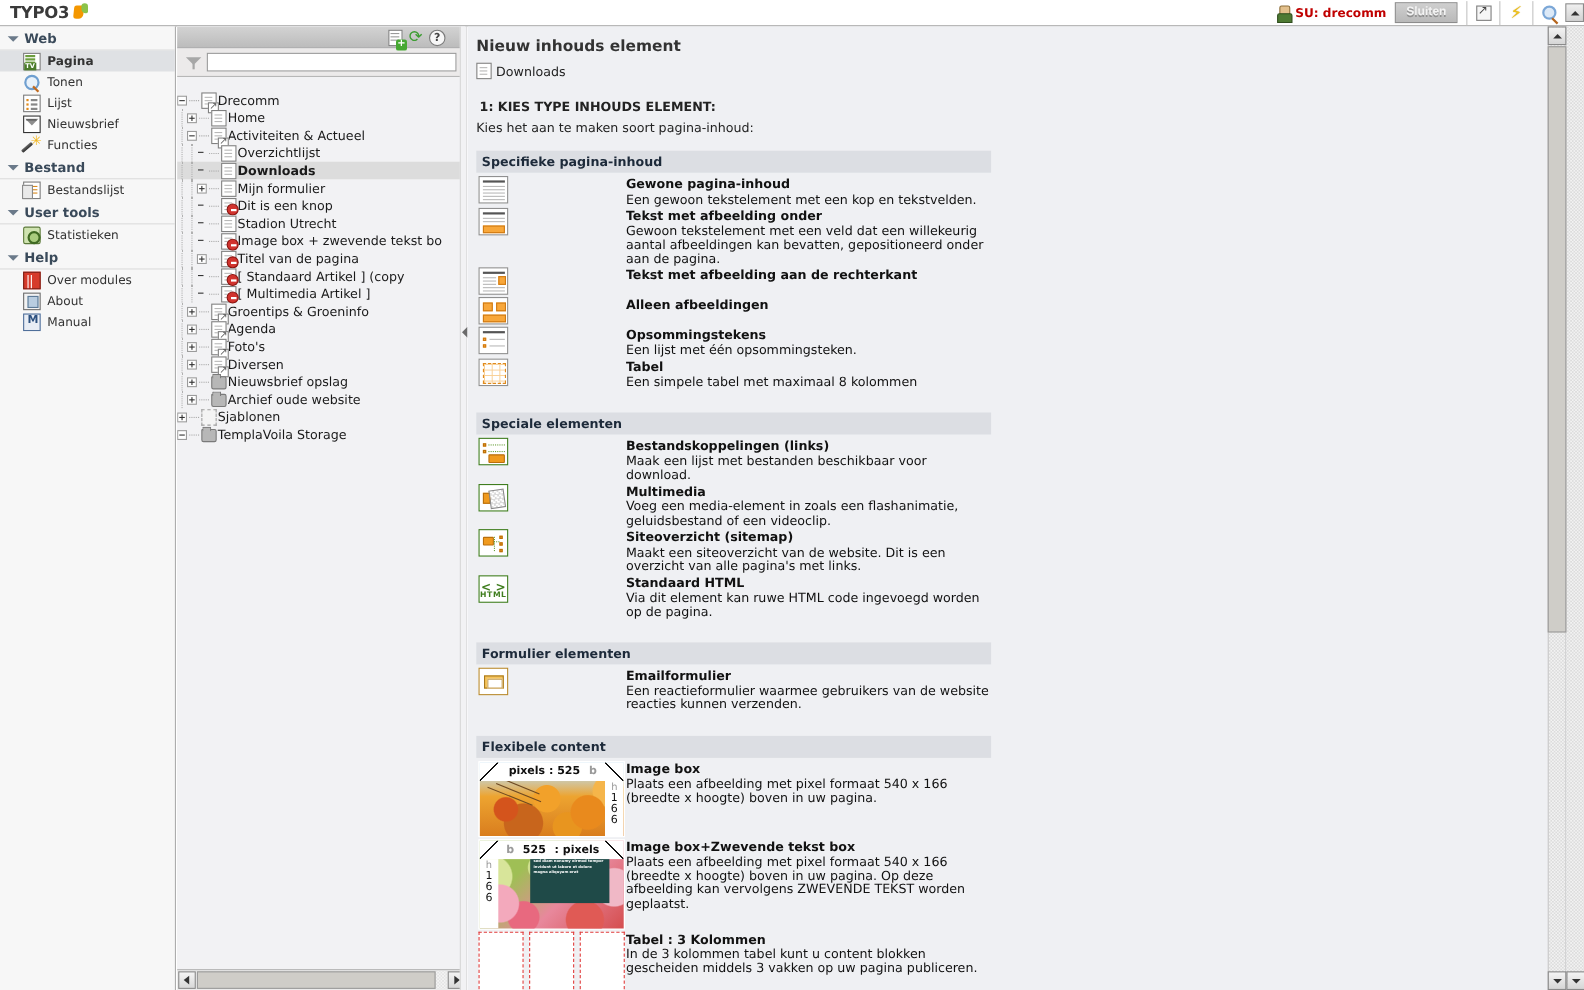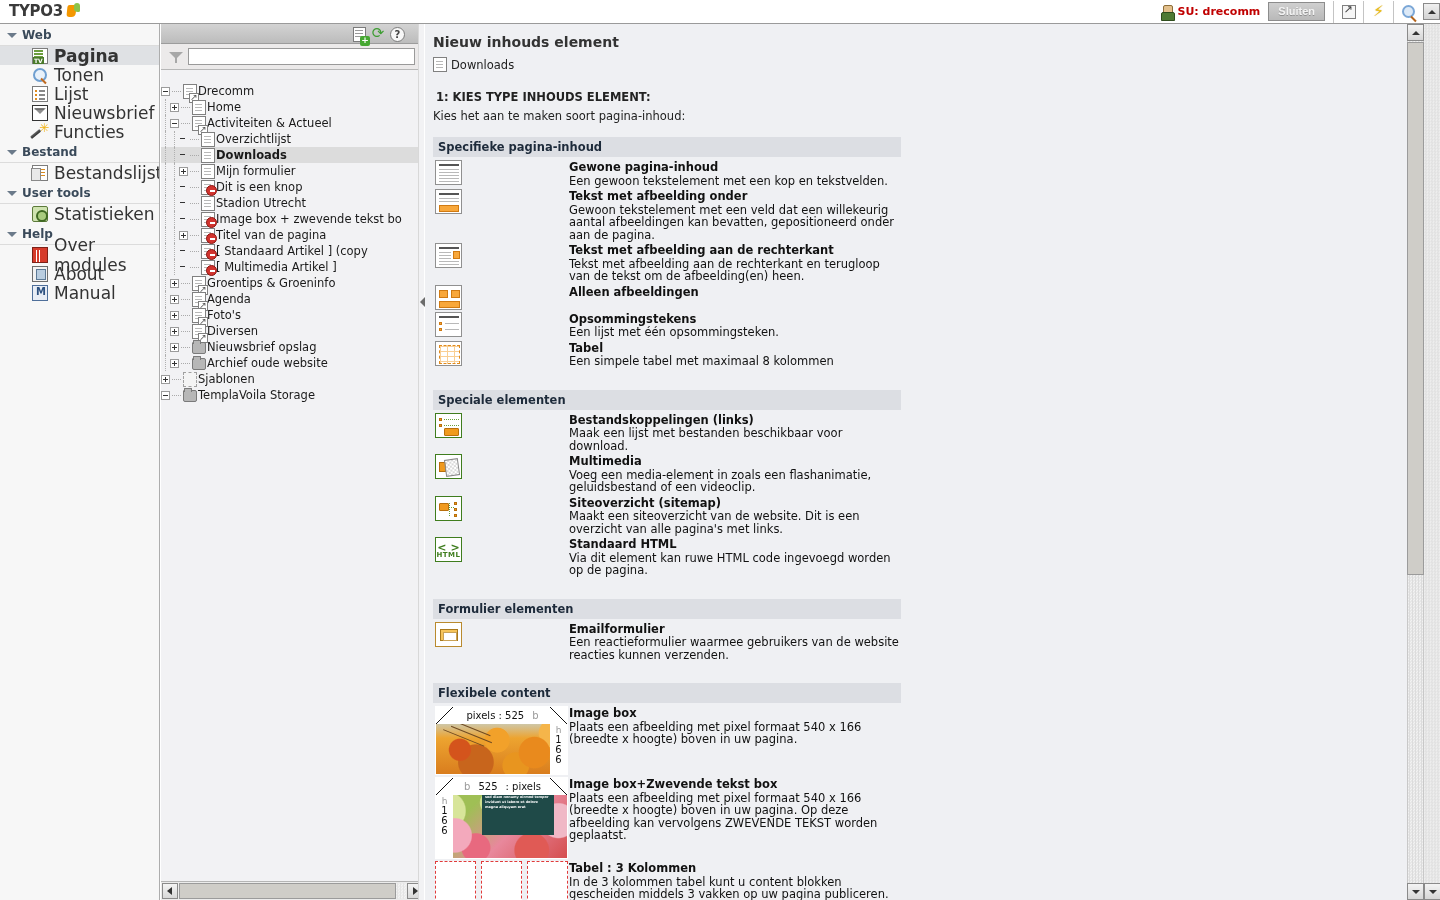--- a/index.html
+++ b/index.html
@@ -121,21 +121,21 @@
     border-bottom: 1px solid #dcdcdc;
     cursor: pointer;
   }
   .mod-group-head .tri {
     width: 0; height: 0; margin-right: 5px;
     border-left: 5px solid transparent; border-right: 5px solid transparent;
     border-top: 5px solid #6b7a8a;
   }
   .mod-item {
     display: flex; align-items: center; height: 19px;
-    padding-left: 32px; cursor: pointer; font-size: 17px; color: #333;
+    padding-left: 21px; cursor: pointer; font-size: 11px; color: #333;
   }
   .mod-item.active { background: #dfe1e4; font-weight: bold; }
   .mod-item .mi-label { margin-left: 6px; }
   .micon { width: 16px; height: 16px; position: relative; flex: none; }
 
   .micon-page { background:#fff; border:1px solid #7c7c7c; }
   .micon-page:before {
     content:""; position:absolute; left:1px; top:1px; width:9px; height:2px;
     background:#6d9e3f; box-shadow: 0 3px 0 #6d9e3f, 0 6px 0 #6d9e3f;
   }
@@ -439,20 +439,21 @@
   .fx-overlay-box {
     position:absolute; left:46px; top:9px; width:72px; height:48px;
     background:#1f4a48; color:#fff; font-size:3.4px; line-height:5px;
     padding:3px; overflow:hidden; font-weight:bold;
   }
   .fx-ruler-top {
     position:absolute; left:0; top:0; width:133px; height:17px;
     background:#fff; color:#111; font-size:10px;
     display:flex; align-items:center; justify-content:center; gap:8px;
     z-index:3;
+    font-weight:bold;
   }
   .fx-corner-tl {
     position:absolute; left:0; top:0; width:17px; height:17px; z-index:4;
     background: linear-gradient(to bottom right, transparent 48%, #111 48%, #111 52%, transparent 52%);
   }
   .fx-corner-tr {
     position:absolute; right:0; top:0; width:17px; height:17px; z-index:4;
     background: linear-gradient(to bottom left, transparent 48%, #111 48%, #111 52%, transparent 52%);
   }
   .fx-ruler-right {
@@ -837,21 +838,20 @@
             <span class="ln" style="top:8px;width:12px"></span>
             <span class="ln" style="top:11px;width:12px"></span>
             <span class="ln" style="top:14px;width:12px"></span>
             <span class="ln" style="top:17px;width:20px"></span>
             <span class="ln" style="top:20px;width:20px"></span>
             <span class="obox" style="left:17px;top:7px;width:7px;height:8px"></span>
           </div>
         </div>
         <div class="ce-text">
           <span class="ce-name">Tekst met afbeelding aan de rechterkant</span>
-          <span class="ce-desc">Tekst met afbeelding aan de rechterkant en terugloop van de tekst om de afbeelding(en) heen.</span>
         </div>
       </div>
       <div class="ce-row">
         <div class="ce-icon-cell">
           <div class="ceico">
             <span class="obox" style="left:3px;top:4px;width:9px;height:8px"></span>
             <span class="obox" style="left:15px;top:4px;width:9px;height:8px"></span>
             <span class="obox" style="left:3px;top:15px;width:21px;height:7px"></span>
           </div>
         </div>

